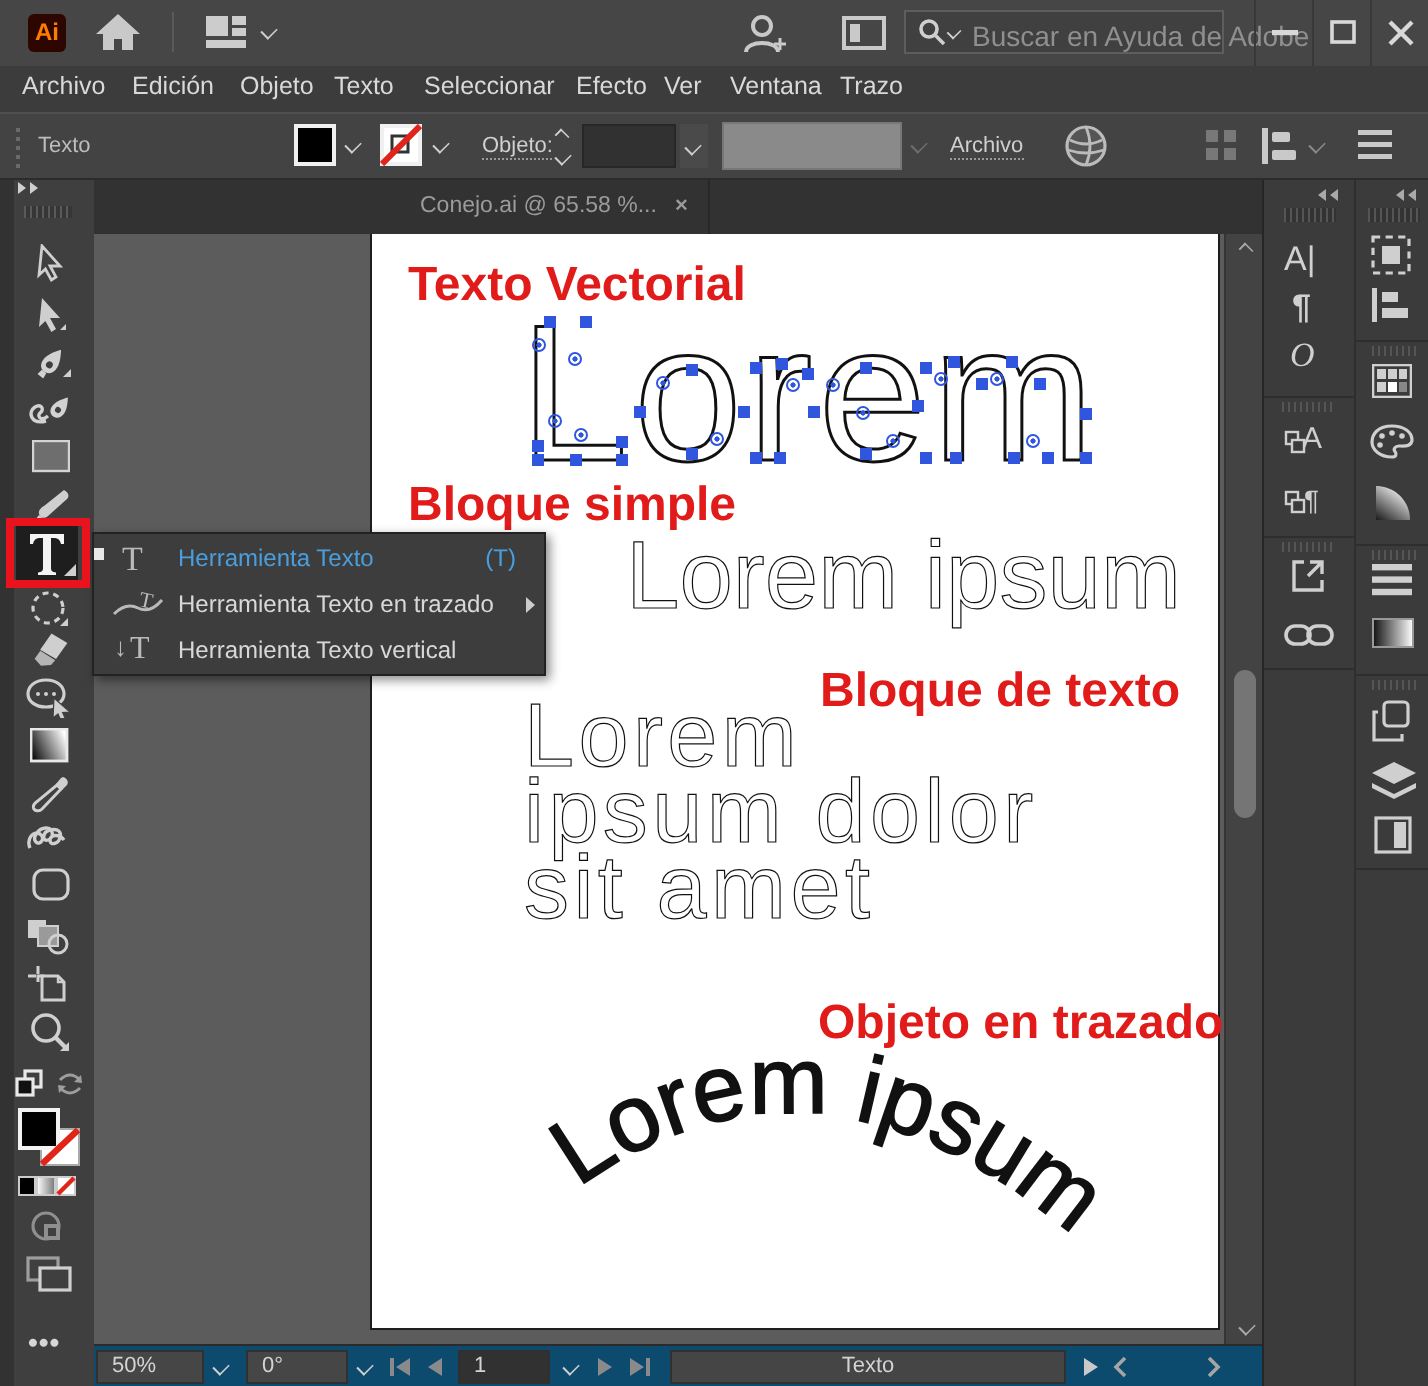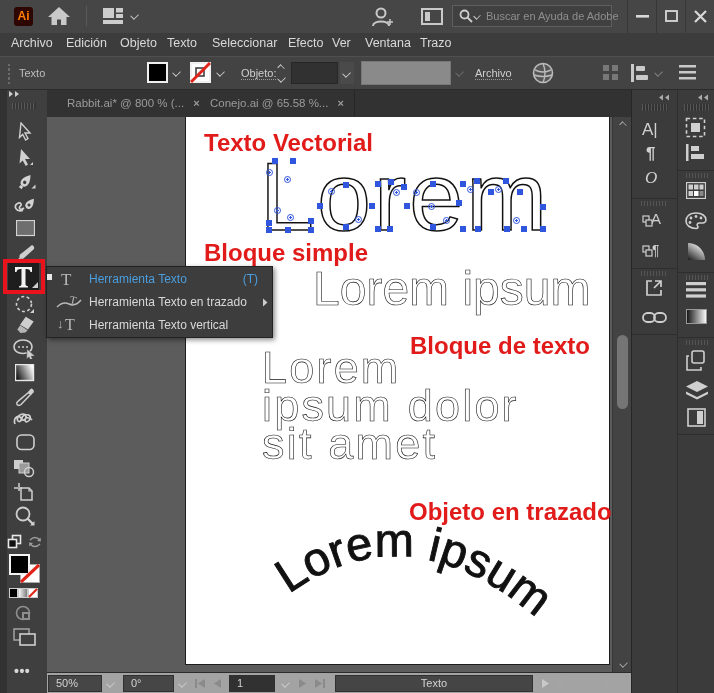--- a/index.html
+++ b/index.html
@@ -29,21 +29,21 @@
 
 #canvas{left:47px;top:117px;width:584px;height:555px;background:#5c5c5c;overflow:hidden;}
 #artboard{position:absolute;left:139px;top:0;width:423px;height:547px;background:#fff;box-shadow:0 0 0 1px #1d1d1d;}
 #vscroll{position:absolute;left:565px;top:0;width:19px;height:555px;background:#434343;border-left:1px solid #353535;}
 #vthumb{position:absolute;left:4px;top:218px;width:11px;height:74px;background:#757575;border-radius:6px;}
 
 #dock{left:631px;top:90px;width:83px;height:603px;background:#3b3b3b;border-left:1px solid #262626;}
 #dock .col2{position:absolute;left:45px;top:0;width:38px;height:603px;border-left:1px solid #2e2e2e;}
 .dico{position:absolute;color:#c6c6c6;text-align:center;}
 
-#statusbar{left:47px;top:672px;width:584px;height:21px;background:#a3a3a3;border-top:1px solid #2b2b2b;color:#cfcfcf;font-size:11px;}
+#statusbar{left:47px;top:672px;width:584px;height:21px;background:#0c4a6e;border-top:1px solid #2b2b2b;color:#cfcfcf;font-size:11px;}
 .sbox{position:absolute;top:2px;height:17px;background:#464646;border:1px solid #303030;color:#d3d3d3;font-size:11px;line-height:15px;}
 
 .red{color:#e11a1a;font-weight:bold;font-size:24px;position:absolute;}
 .blk{color:#ffffff;position:absolute;}
 .anch{position:absolute;width:6px;height:6px;background:#3056dd;z-index:5;}
 .ring{position:absolute;width:7px;height:7px;border:1.6px solid #3056dd;border-radius:50%;background:radial-gradient(circle,#3056dd 0 1.2px,transparent 1.4px);z-index:5;}
 
 #flyout{position:absolute;left:46px;top:266px;width:227px;height:72px;background:#3d3d3d;border:1px solid #222;box-shadow:2px 2px 5px rgba(0,0,0,.45);z-index:50;}
 .frow{position:absolute;left:0;width:100%;height:23px;font-size:12px;color:#d8d8d8;}
 .frow .lab{position:absolute;left:42px;top:4px;}
@@ -74,21 +74,21 @@
         <rect x="1" y="1" width="20" height="15" fill="none" stroke="#c9c9c9" stroke-width="2"></rect>
         <rect x="4" y="4" width="5" height="9" fill="#c9c9c9"></rect>
       </svg>
 
     <div class="abs" style="left:452px;top:5px;width:160px;height:22px;border:1px solid #5e5e5e;background:#404040;"></div>
     <svg class="abs" style="left:459px;top:9px" width="14" height="14" viewBox="0 0 14 14">
         <circle cx="5.5" cy="5.5" r="4" fill="none" stroke="#cfcfcf" stroke-width="1.8"></circle>
         <path d="M8.5 8.5 L13 13" stroke="#cfcfcf" stroke-width="1.8"></path>
       </svg>
     <div class="chev" style="left:474px;top:13px;width:6px;height:6px;"></div>
-    <div class="abs" style="left:486px;top:10px;color:#8f8f8f;font-size:11px;">Buscar en Ayuda de Adobe</div>
+    <div class="abs" style="left:486px;top:10px;color:#8f8f8f;font-size:14px;">Buscar en Ayuda de Adobe</div>
     <div id="winbtns">
       <div class="winbtn"><svg width="13" height="33">
             <rect x="0" y="15" width="13" height="2.6" fill="#d8d8d8"></rect>
           </svg></div>
       <div class="winbtn"><svg width="13" height="33">
             <rect x="1" y="11" width="11" height="10" fill="none" stroke="#d8d8d8" stroke-width="1.8"></rect>
           </svg></div>
       <div class="winbtn"><svg width="13" height="33">
             <path d="M1 11 L12 22 M12 11 L1 22" stroke="#d8d8d8" stroke-width="2.2"></path>
           </svg></div>
@@ -277,21 +277,20 @@
         <rect x="9" y="9" width="4" height="4" fill="#3f3f3f"></rect>
       </svg>
     <svg class="abs" style="left:13px;top:628px" width="23" height="18">
         <rect x="1" y="1" width="15" height="11" fill="none" stroke="#9d9d9d" stroke-width="1.6"></rect>
         <rect x="7" y="6" width="15" height="11" fill="#3f3f3f" stroke="#cfcfcf" stroke-width="1.6"></rect>
       </svg>
     <div class="abs" style="left:14px;top:663px;color:#d6d6d6;font-size:14px;font-weight:bold;letter-spacing:0.5px;">•••</div>
   </div>
 
   <div id="tabstrip" class="abs">
-    <div class="tab" style="left:10px;">Rabbit.ai* @ 800 % (...<span class="x">×</span></div>
     <div class="tab" style="left:153px;">Conejo.ai @ 65.58 %...<span class="x">×</span></div>
   </div>
 
   <div id="canvas" class="abs">
     <div id="artboard"></div>
     <div id="cv">
 
       <div class="red" style="left:157px;top:12px;">Texto Vectorial</div>
       <div class="blk" style="left:213px;top:24px;font-size:97px;letter-spacing:3px;-webkit-text-stroke:1.5px #111;">Lorem</div>
       <div class="red" style="left:157px;top:122px;">Bloque simple</div>

